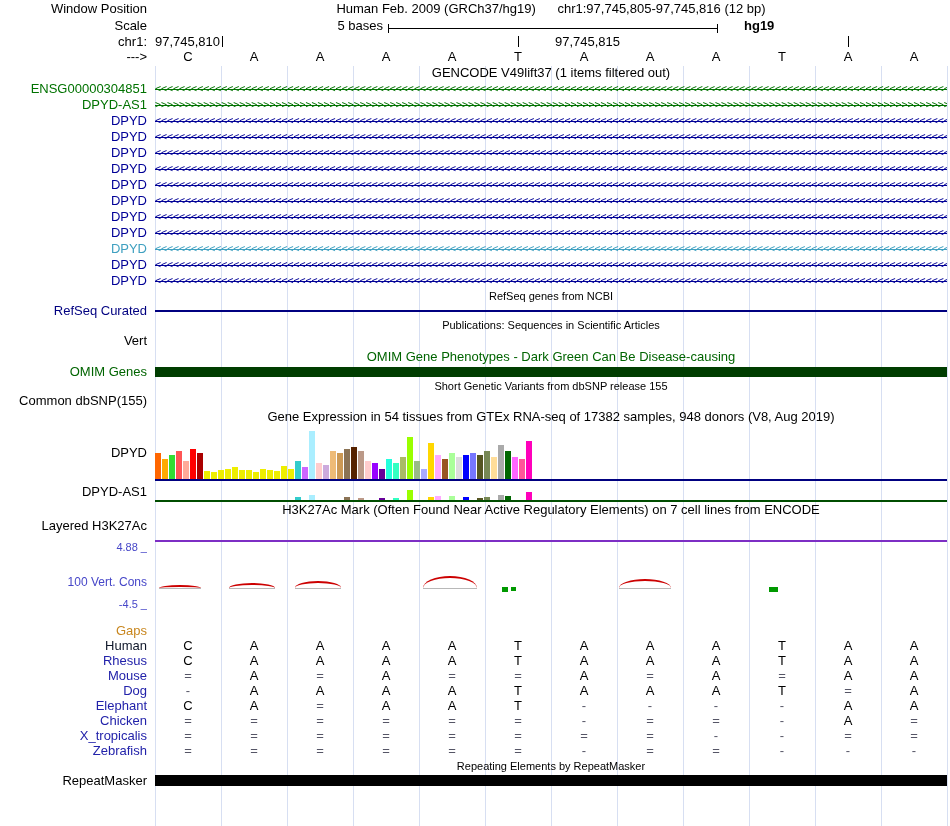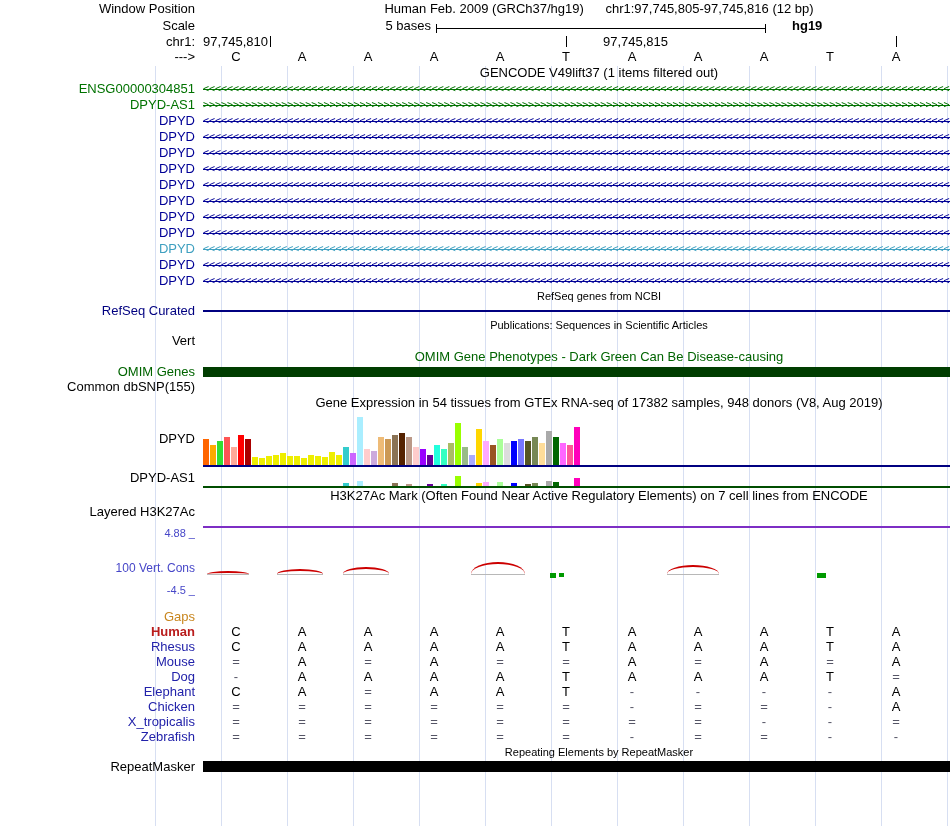--- a/index.html
+++ b/index.html
@@ -1,19 +1,19 @@
 <!DOCTYPE html>
 <html><head>
 <meta charset="utf-8">
 <style>
   * { margin:0; padding:0; box-sizing:border-box; }
   body { background:#fff; }
   #browser {
     position:relative; width:950px; height:826px; overflow:hidden;
-    font-family:"Liberation Sans", sans-serif; font-size:13px; color:#000; background:#fff;padding-left:48px;
+    font-family:"Liberation Sans", sans-serif; font-size:13px; color:#000; background:#fff;
   }
   .row { display:flex; position:relative; }
   .lbl { width:155px; flex:none; text-align:right; padding-right:8px; white-space:nowrap; overflow:hidden; }
   .trk { position:relative; width:792px; flex:none; }
   .center { text-align:center; }
   .hdr { font-size:13px; }
   .hdr-sm { font-size:11px; }
   .hline { position:absolute; left:0; right:0; }
   .tick { position:absolute; top:2px; width:1px; height:11px; background:#000; }
   .pos-lab { position:absolute; top:0; }
@@ -224,20 +224,24 @@
     <div class="lbl"></div>
     <div class="trk center hdr" style="color: rgb(0, 100, 0);">OMIM Gene Phenotypes - Dark Green Can Be Disease-causing</div>
   </div>
   <div class="row" style="height:14px;line-height:14px">
     <div class="lbl" style="color: rgb(0, 100, 0);">OMIM Genes</div>
     <div class="trk">
       <div class="hline" style="top: 2px; height: 10px; background: rgb(0, 61, 0);"></div>
     </div>
   </div>
 
+  <div class="row" style="height:14px;line-height:14px">
+    <div class="lbl"></div>
+    <div class="trk center hdr-sm">Short Genetic Variants from dbSNP release 155</div>
+  </div>
   <div class="row" style="height:15px;line-height:15px">
     <div class="lbl">Common dbSNP(155)</div>
     <div class="trk"></div>
   </div>
 
   <div class="row" style="height:17px;line-height:17px">
     <div class="lbl"></div>
     <div class="trk center hdr">Gene Expression in 54 tissues from GTEx RNA-seq of 17382 samples, 948 donors (V8, Aug 2019)</div>
   </div>
   <div class="row" style="height:56px">
@@ -366,21 +370,21 @@
 
   <div class="row" style="height:14px;line-height:14px">
     <div class="lbl"></div>
   </div>
   <div class="row" style="height:14px;line-height:14px">
     <div class="lbl" style="color: rgb(200, 134, 30);">Gaps</div>
     <div class="trk"></div>
   </div>
   <div id="species-rows">
       <div class="row" style="height: 15px; line-height: 15px;">
-        <div class="lbl" style="color: #b91c1c; font-weight: bold;">Human</div>
+        <div class="lbl" style="color: #0f172a;">Human</div>
         <div class="trk cols">
           <span>C</span>
           <span>A</span>
           <span>A</span>
           <span>A</span>
           <span>A</span>
           <span>T</span>
           <span>A</span>
           <span>A</span>
           <span>A</span>

